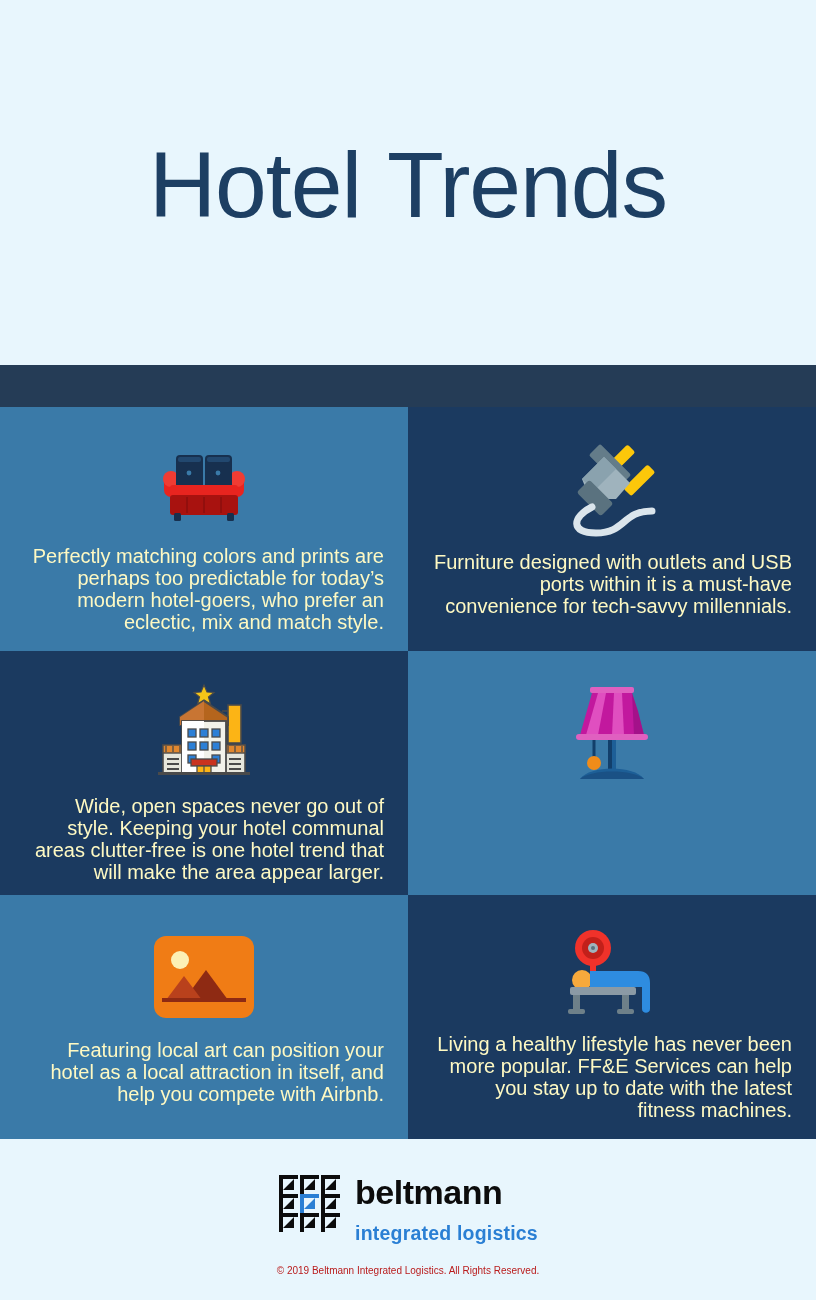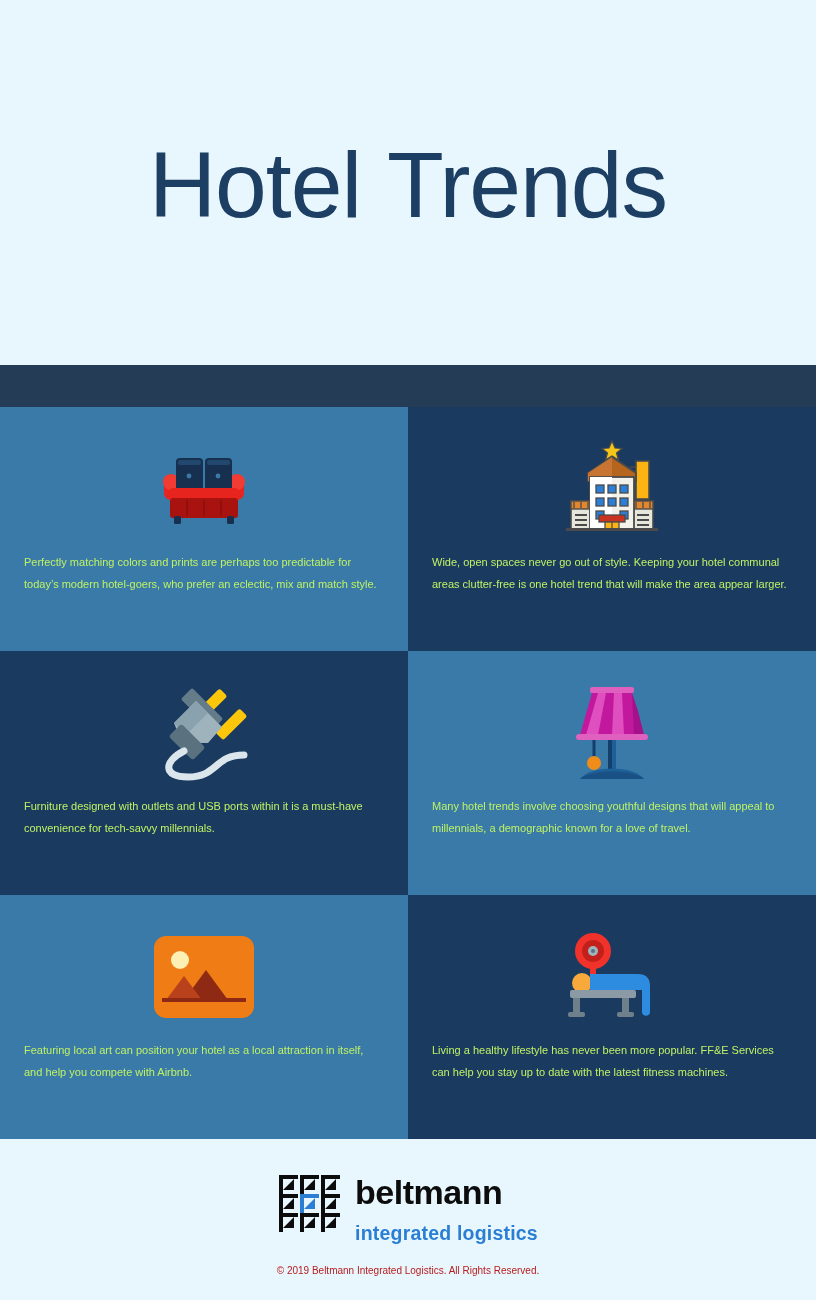--- a/index.html
+++ b/index.html
@@ -80,24 +80,24 @@
   .cell.navy  { background:#1b3a60; }
 
   .cell-icon {
     height:104px;
     display:flex;
     align-items:center;
     justify-content:center;
     margin-bottom:10px;
   }
   .cell-text {
-    color:#bef264;
-    font-size:11px;
+    color:#fef9c3;
+    font-size:20px;
     line-height:22px;
-    text-align:left;
+    text-align:right;
     max-width:360px;
     font-weight:400;
   }
 
   
   .footer {
     width:816px;
     height:161px;
     background:#e8f6fd;
     display:flex;
@@ -165,20 +165,35 @@
           <rect x="18" y="38" width="68" height="12" rx="3" fill="#e8241f"></rect>
           <rect x="18" y="48" width="68" height="20" rx="3" fill="#a8120f"></rect>
           <line x1="35" y1="50" x2="35" y2="66" stroke="#8d0f0d" stroke-width="1.6"></line>
           <line x1="52" y1="50" x2="52" y2="66" stroke="#8d0f0d" stroke-width="1.6"></line>
           <line x1="69" y1="50" x2="69" y2="66" stroke="#8d0f0d" stroke-width="1.6"></line>
           <rect x="22" y="66" width="7" height="8" rx="1.5" fill="#17304f"></rect>
           <rect x="75" y="66" width="7" height="8" rx="1.5" fill="#17304f"></rect>
         </svg>
       </div>
       <div class="cell-text">Perfectly matching colors and prints are perhaps too predictable for today’s modern hotel-goers, who prefer an eclectic, mix and match style.</div>
+    </div>
+
+    <div class="cell navy">
+      <div class="cell-icon">
+        <svg width="104" height="104" viewBox="0 0 104 104">
+          <rect x="54" y="6" width="11" height="34" rx="2" transform="rotate(45 59 23)" fill="#fcc70a"></rect>
+          <rect x="74" y="26" width="11" height="34" rx="2" transform="rotate(45 79 43)" fill="#fcc70a"></rect>
+          <rect x="28" y="20" width="44" height="16" rx="2" transform="rotate(45 50 28)" fill="#647c89"></rect>
+          <path d="M22 42 L44 20 L70 46 L56 62 L30 62 Z" fill="#9fb3bd"></path>
+          <path d="M22 42 L44 20 L56 32 L34 54 Z" fill="#8aa2ae"></path>
+          <rect x="18" y="52" width="34" height="18" rx="3" transform="rotate(45 35 61)" fill="#5a727f"></rect>
+          <path d="M32 70 C12 80, 10 96, 36 96 C66 96, 62 74, 92 74" fill="none" stroke="#dbe5ec" stroke-width="7" stroke-linecap="round"></path>
+        </svg>
+      </div>
+      <div class="cell-text">Furniture designed with outlets and USB ports within it is a must-have convenience for tech-savvy millennials.</div>
     </div>
 
     <div class="cell navy">
       <div class="cell-icon">
         <svg width="104" height="104" viewBox="0 0 104 104">
           <polygon points="52,4 55,11 62,11.5 56.5,16 58.5,23 52,19 45.5,23 47.5,16 42,11.5 49,11" fill="#f5c518" stroke="#4a4a4a" stroke-width="1.2"></polygon>
           <rect x="76" y="24" width="13" height="38" fill="#fcb415" stroke="#4a4a4a" stroke-width="1.6"></rect>
           <line x1="70" y1="30" x2="76" y2="30" stroke="#4a4a4a" stroke-width="1.6"></line>
           <line x1="70" y1="52" x2="76" y2="52" stroke="#4a4a4a" stroke-width="1.6"></line>
           <polygon points="52,20 76,36 76,44 28,44 28,36" fill="#b5651d" stroke="#4a4a4a" stroke-width="1.8"></polygon>
@@ -211,53 +226,37 @@
           <rect x="60" y="74" width="8" height="8" fill="#2c7fd6" stroke="#4a4a4a" stroke-width="1.3"></rect>
           <rect x="39" y="78" width="26" height="7" fill="#c9331f" stroke="#4a4a4a" stroke-width="1.3"></rect>
           <rect x="45" y="85" width="14" height="8" fill="#fcb415" stroke="#4a4a4a" stroke-width="1.3"></rect>
           <line x1="52" y1="85" x2="52" y2="93" stroke="#4a4a4a" stroke-width="1.2"></line>
           <rect x="6" y="91" width="92" height="3" fill="#4a4a4a"></rect>
         </svg>
       </div>
       <div class="cell-text">Wide, open spaces never go out of style. Keeping your hotel communal areas clutter-free is one hotel trend that will make the area appear larger.</div>
     </div>
 
-    <div class="cell navy">
-      <div class="cell-icon">
-        <svg width="104" height="104" viewBox="0 0 104 104">
-          <rect x="54" y="6" width="11" height="34" rx="2" transform="rotate(45 59 23)" fill="#fcc70a"></rect>
-          <rect x="74" y="26" width="11" height="34" rx="2" transform="rotate(45 79 43)" fill="#fcc70a"></rect>
-          <rect x="28" y="20" width="44" height="16" rx="2" transform="rotate(45 50 28)" fill="#647c89"></rect>
-          <path d="M22 42 L44 20 L70 46 L56 62 L30 62 Z" fill="#9fb3bd"></path>
-          <path d="M22 42 L44 20 L56 32 L34 54 Z" fill="#8aa2ae"></path>
-          <rect x="18" y="52" width="34" height="18" rx="3" transform="rotate(45 35 61)" fill="#5a727f"></rect>
-          <path d="M32 70 C12 80, 10 96, 36 96 C66 96, 62 74, 92 74" fill="none" stroke="#dbe5ec" stroke-width="7" stroke-linecap="round"></path>
-        </svg>
-      </div>
-      <div class="cell-text">Furniture designed with outlets and USB ports within it is a must-have convenience for tech-savvy millennials.</div>
-    </div>
-
     <div class="cell blue">
       <div class="cell-icon">
         <svg width="104" height="104" viewBox="0 0 104 104">
           <rect x="30" y="6" width="44" height="6" rx="2" fill="#e060c0"></rect>
           <polygon points="32,12 72,12 84,54 20,54" fill="#c2189e"></polygon>
           <polygon points="38,12 46,12 38,54 26,54" fill="#e04fc0"></polygon>
           <polygon points="54,12 62,12 64,54 52,54" fill="#e04fc0"></polygon>
           <polygon points="72,12 78,30 84,54 74,54" fill="#a4118a"></polygon>
           <rect x="16" y="53" width="72" height="6" rx="3" fill="#e060c0"></rect>
           <rect x="48" y="59" width="8" height="34" fill="#1d5f97"></rect>
           <rect x="48" y="59" width="4" height="34" fill="#123f6b"></rect>
           <line x1="34" y1="59" x2="34" y2="78" stroke="#123f6b" stroke-width="3"></line>
           <circle cx="34" cy="82" r="7" fill="#f08c1a"></circle>
           <path d="M20 98 C30 84, 74 84, 84 98 Z" fill="#1d5f97"></path>
           <path d="M20 98 C30 88, 74 88, 84 98 Z" fill="#1a5185"></path>
         </svg>
       </div>
-      <div class="cell-text">Many hotel trends involve choosing youthful designs that will appeal to millennials, a demographic known for a love of travel.</div>
     </div>
 
     <div class="cell blue">
       <div class="cell-icon">
         <svg width="104" height="86" viewBox="0 0 104 86">
           <rect x="2" y="2" width="100" height="82" rx="12" fill="#f07c15"></rect>
           <circle cx="28" cy="26" r="9" fill="#fcf0b5"></circle>
           <polygon points="32,66 54,36 76,66" fill="#8e2a13"></polygon>
           <polygon points="14,66 32,42 50,66" fill="#b9411c"></polygon>
           <rect x="10" y="64" width="84" height="4" fill="#8e2a13"></rect>

